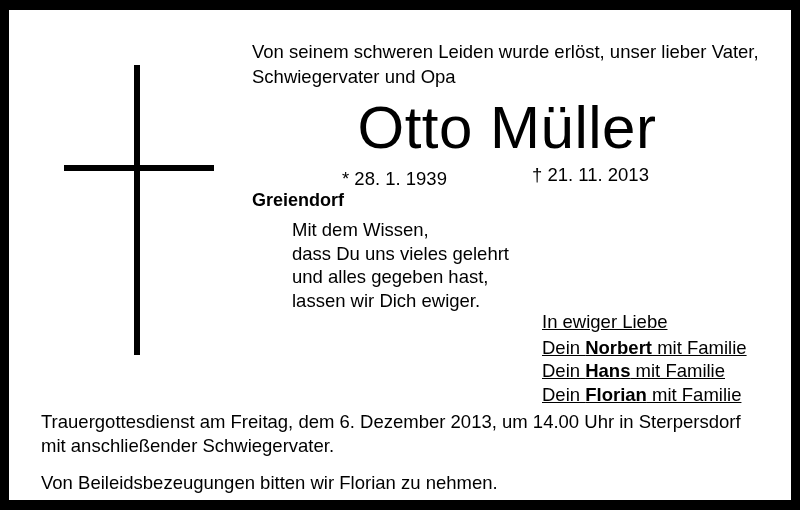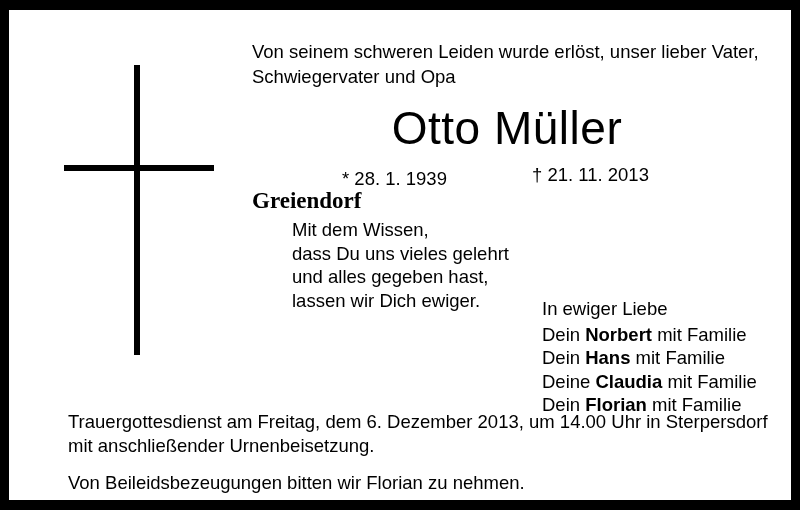--- a/index.html
+++ b/index.html
@@ -66,21 +66,21 @@
     font-size: 18.5px;
     line-height: 25px;
     color: #000000;
   }
   .name {
     position: absolute;
     left: 243px;
     top: 90px;
     width: 510px;
     text-align: center;
-    font-size: 46px;
+    font-size: 60px;
     line-height: 56px;
     font-weight: 400;
     letter-spacing: 0.5px;
   }
   .dates {
     position: absolute;
     left: 243px;
     top: 148px;
     width: 510px;
     font-size: 18.5px;
@@ -93,58 +93,57 @@
   }
   .dates .death {
     position: absolute;
     left: 280px;
     top: 4px;
   }
   .place {
     position: absolute;
     left: 243px;
     top: 178px;
-    font-size: 23px;
+    font-size: 18px;
     font-weight: bold;
     line-height: 25px;
-    font-family: Liberation Serif, serif;
   }
   .verse {
     position: absolute;
     left: 243px;
     top: 208px;
     font-size: 18.5px;
     line-height: 23.5px;
     margin-left: 40px;
   }
   .verse div { white-space: nowrap; }
 
   .family {
     position: absolute;
     left: 533px;
-    top: 287px;
+    top: 300px;
     font-size: 18.5px;
     line-height: 23.5px;
+    text-decoration: underline;
   }
   .family .heading {
     margin-bottom: 2px;
   }
   .family .member {
     white-space: nowrap;
   }
   .family .member b { font-weight: bold; }
 
   .footer {
     position: absolute;
     left: 32px;
     top: 400px;
     width: 730px;
     font-size: 18.5px;
     line-height: 23.5px;
-    margin-left: 27px;
   }
   .footer .service { white-space: nowrap; }
   .footer .note {
     margin-top: 14px;
     white-space: nowrap;
   }
 </style>
 </head>
 <body>
 
@@ -174,24 +173,23 @@
       <div>Mit dem Wissen,</div>
       <div>dass Du uns vieles gelehrt</div>
       <div>und alles gegeben hast,</div>
       <div>lassen wir Dich ewiger.</div>
     </div>
 
     <div class="family">
       <div class="heading">In ewiger Liebe</div>
       <div class="member"><span>Dein </span><b>Norbert</b><span> mit Familie</span></div>
       <div class="member"><span>Dein </span><b>Hans</b><span> mit Familie</span></div>
-      <div class="member"><span>Deine </span><b>Claudia</b><span> mit Familie</span></div>
       <div class="member"><span>Dein </span><b>Florian</b><span> mit Familie</span></div>
     </div>
 
     <div class="footer">
       <div class="service">Trauergottesdienst am Freitag, dem 6. Dezember 2013, um 14.00 Uhr in Sterpersdorf</div>
-      <div class="service">mit anschließender Urnenbeisetzung.</div>
+      <div class="service">mit anschließender Schwiegervater.</div>
       <div class="note">Von Beileidsbezeugungen bitten wir Florian zu nehmen.</div>
     </div>
 
   </div>
 </div>
 
 </body></html>

